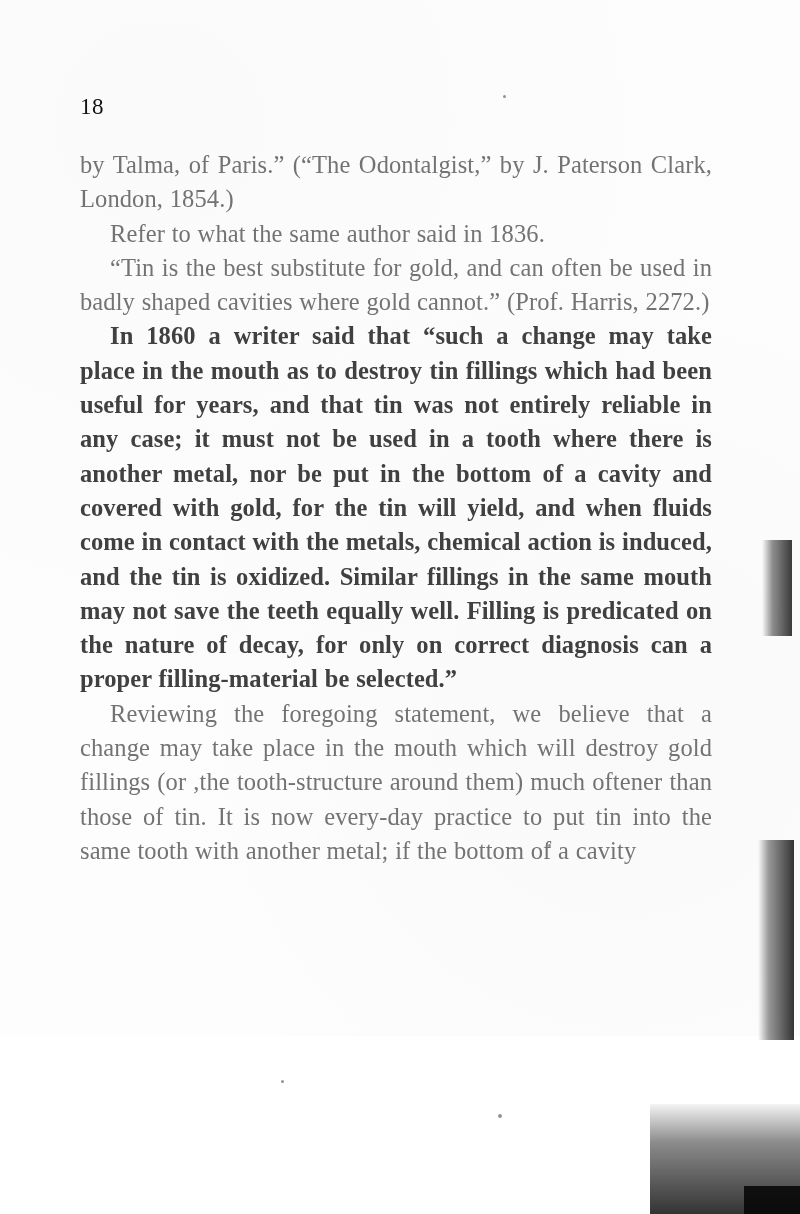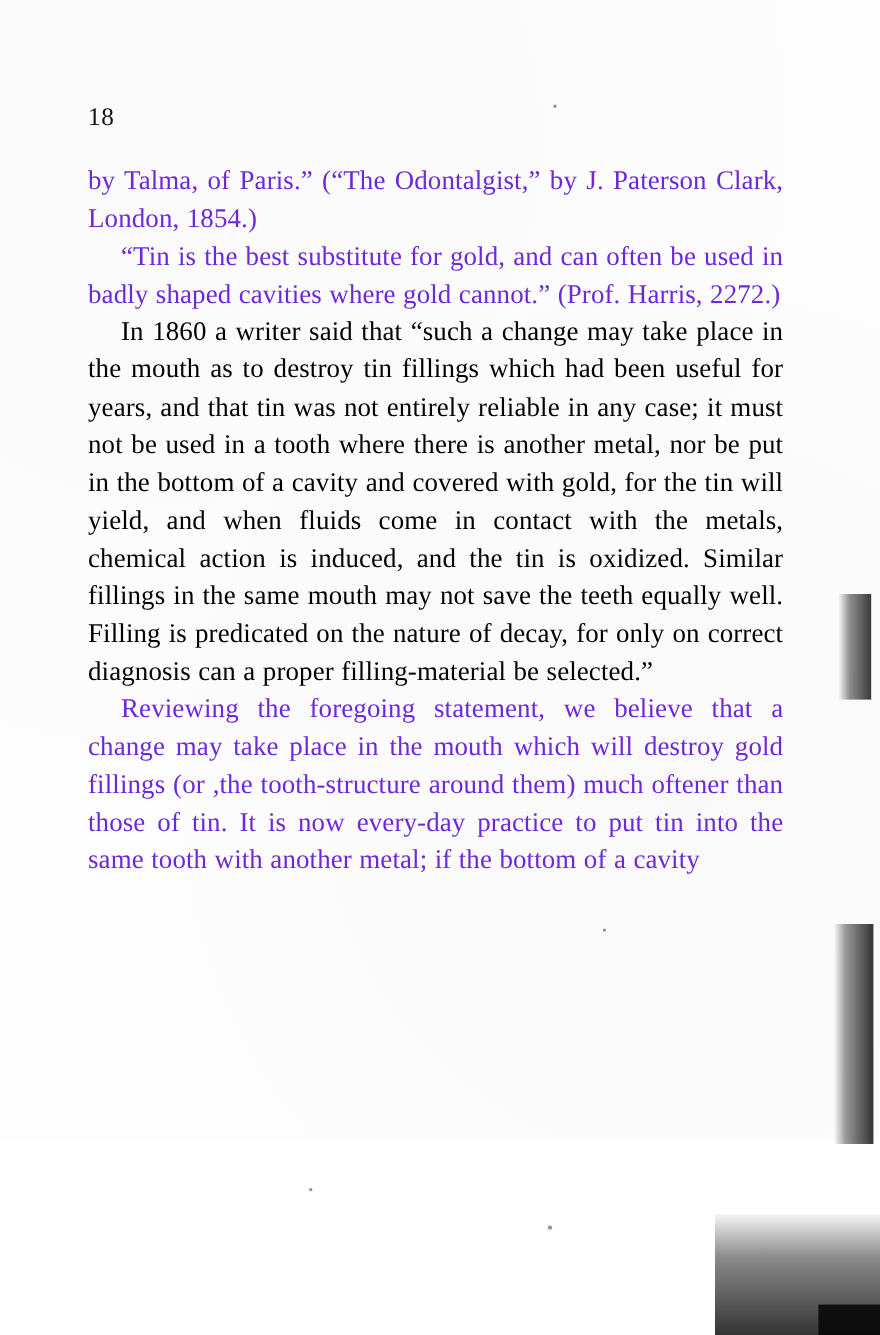--- a/index.html
+++ b/index.html
@@ -75,22 +75,22 @@
     text-align: justify;
     text-justify: inter-word;
     letter-spacing: 0.1px;
     word-spacing: 0.5px;
   }
   p.para.indent {
     text-indent: 30px;
   }
 
   
-  .ink-med { color: #6d28d9; }
-  .ink-dark { color: #000000; font-weight: 400; }
+  .ink-med { color: #737373; }
+  .ink-dark { color: #404040; font-weight: 700; }
 
   
   .edge-smudge {
     position: absolute;
     background: #141414;
     opacity: 0.86;
   }
   .smudge-a {
     left: 762px; top: 540px; width: 30px; height: 96px;
     background: linear-gradient(90deg, rgba(20,20,20,0.0) 0%, rgba(20,20,20,0.55) 35%, rgba(15,15,15,0.95) 100%);
@@ -122,20 +122,21 @@
 
 <div class="page">
   <div class="paper-tone"></div>
 
   <div class="running-head">
     <span class="folio">18</span>
   </div>
 
   <div class="textblock">
     <p class="para ink-med">by Talma, of Paris.”  (“The Odontalgist,” by J. Paterson Clark, London, 1854.)</p>
+    <p class="para indent ink-med">Refer to what the same author said in 1836.</p>
     <p class="para indent ink-med">“Tin is the best substitute for gold, and can often be used in badly shaped cavities where gold cannot.”  (Prof. Harris, 2272.)</p>
     <p class="para indent ink-dark">In 1860 a writer said that “such a change may take place in the mouth as to destroy tin fillings which had been useful for years, and that tin was not entirely reliable in any case; it must not be used in a tooth where there is another metal, nor be put in the bottom of a cavity and covered with gold, for the tin will yield, and when fluids come in contact with the metals, chemical action is induced, and the tin is oxidized.   Similar fillings in the same mouth may not save the teeth equally well.   Filling is predicated on the nature of decay, for only on correct diagnosis can a proper filling-material be selected.”</p>
     <p class="para indent ink-med">Reviewing the foregoing statement, we believe that a change may take place in the mouth which will destroy gold fillings (or ,the tooth-structure around them) much oftener than those of tin.   It is now every-day practice to put tin into the same tooth with another metal; if the bottom of a cavity</p>
   </div>
 
   <div class="edge-smudge smudge-a"></div>
   <div class="edge-smudge smudge-b"></div>
   <div class="edge-smudge smudge-c"></div>
   <div class="edge-smudge smudge-d"></div>
 

